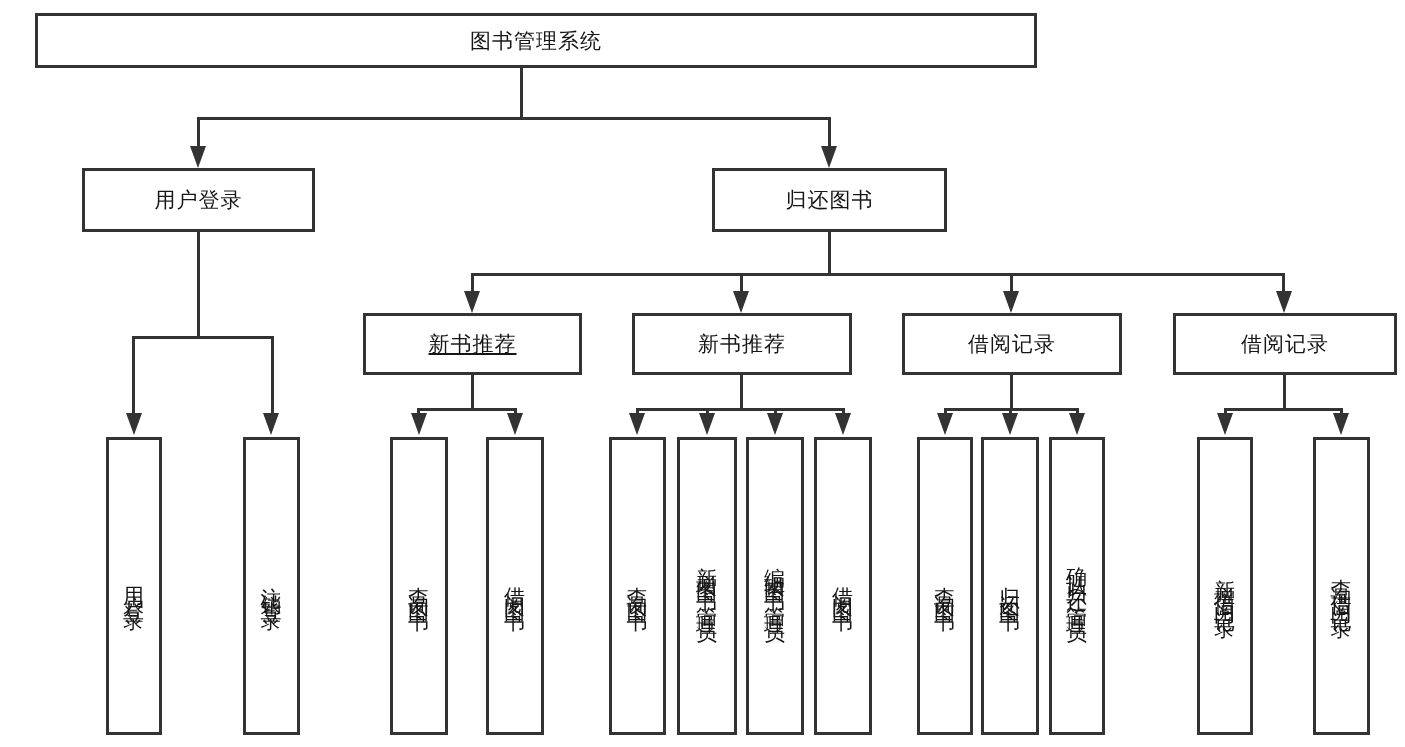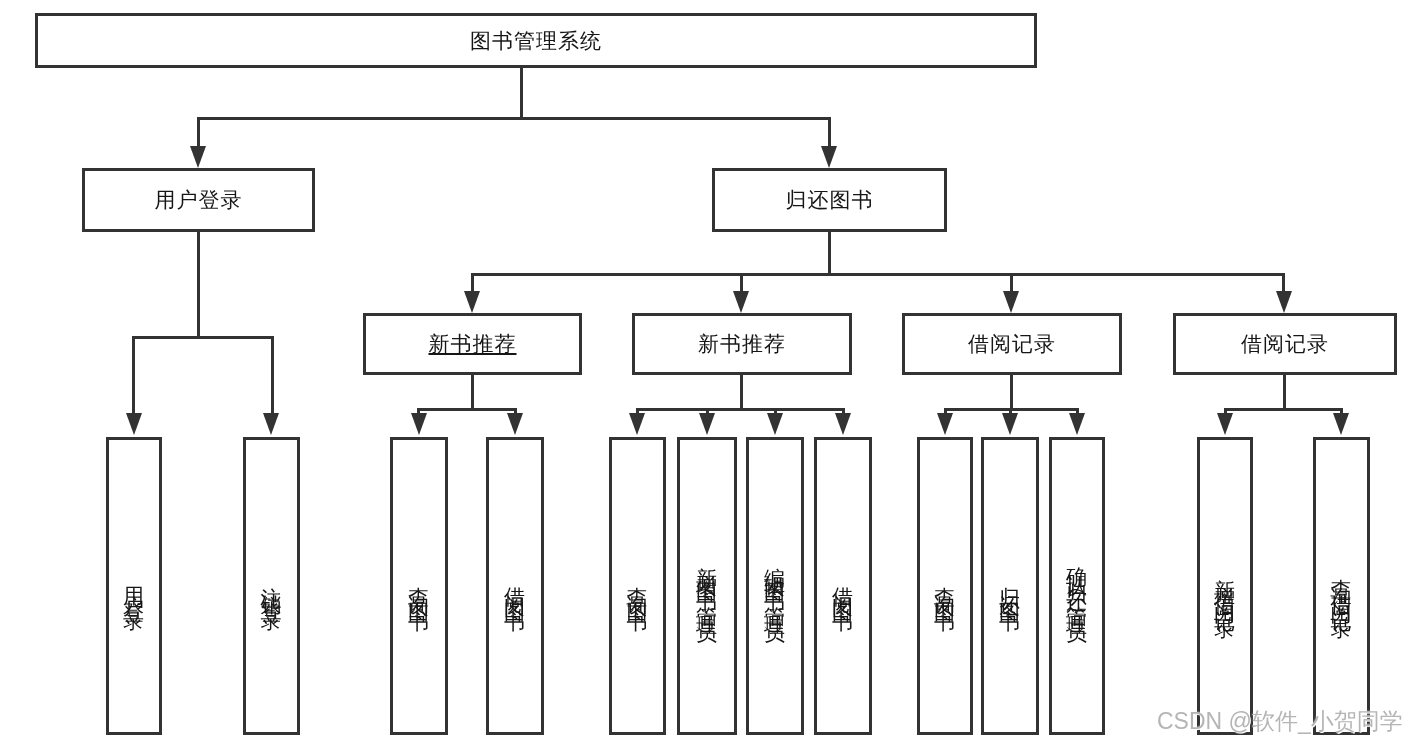--- a/index.html
+++ b/index.html
@@ -194,15 +194,14 @@
   <div class="vline" style="left:1076px; top:408px; height:8px;"></div>
   <div class="arrow" style="left:1069px; top:413px;"></div>
 
   <div class="vline" style="left:1283px; top:375px; height:36px;"></div>
   <div class="hline" style="left:1224px; top:408px; width:119px;"></div>
   <div class="vline" style="left:1224px; top:408px; height:8px;"></div>
   <div class="arrow" style="left:1217px; top:413px;"></div>
   <div class="vline" style="left:1340px; top:408px; height:8px;"></div>
   <div class="arrow" style="left:1333px; top:413px;"></div>
 
-  <div class="watermark">CSDN @软件_小贺同学</div>
 
 </div>
 
 </body></html>

